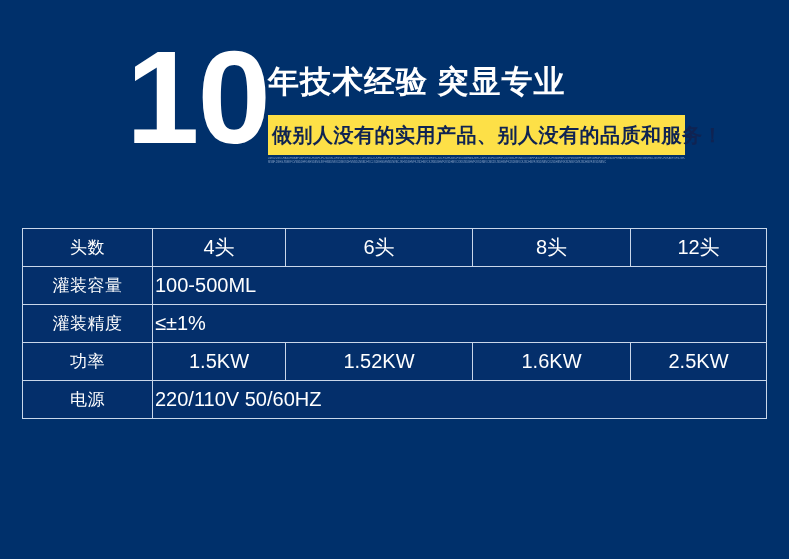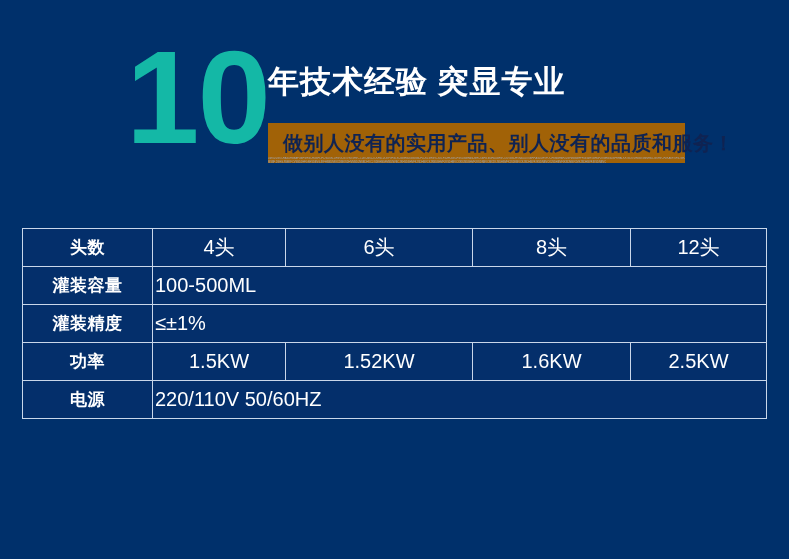--- a/index.html
+++ b/index.html
@@ -30,21 +30,21 @@
     width: 789px;
     height: 200px;
   }
   #big-number {
     position: absolute;
     left: 126px;
     top: 32px;
     font-size: 132px;
     line-height: 1;
     font-weight: bold;
-    color: #14b8a6;
+    color: #ffffff;
     letter-spacing: -2px;
     font-family: "Liberation Sans", "DejaVu Sans", sans-serif;
     z-index: 1;
     user-select: none;
   }
   #headline {
     position: absolute;
     left: 268px;
     top: 52px;
     font-size: 31px;
@@ -54,27 +54,26 @@
     letter-spacing: 1px;
     white-space: nowrap;
     z-index: 3;
   }
   #slogan-bar {
     position: absolute;
     left: 268px;
     top: 115px;
     width: 417px;
     height: 40px;
-    background: #a16207;
+    background: #fde047;
     z-index: 3;
     display: flex;
     align-items: center;
     box-sizing: border-box;
-    padding-left: 15px;
-    margin-top: 8px;
+    padding-left: 4px;
   }
   #slogan-text {
     font-size: 20px;
     font-weight: bold;
     color: #0f2352;
     letter-spacing: 0.5px;
     white-space: nowrap;
   }
   #microtext {
     position: absolute;
@@ -109,21 +108,21 @@
     font-size: 20px;
     text-align: center;
     vertical-align: middle;
     background: #042f6b;
     padding: 0 2px;
     overflow: hidden;
     white-space: nowrap;
   }
   #spec-table td.label-cell {
     font-size: 17px;
-    font-weight: bold;
+    font-weight: normal;
     letter-spacing: 0.5px;
   }
   #spec-table td.merged-cell {
     text-align: left;
   }
   col.c0 { width: 130px; }
   col.c1 { width: 133px; }
   col.c2 { width: 187px; }
   col.c3 { width: 158px; }
   col.c4 { width: 136px; }

